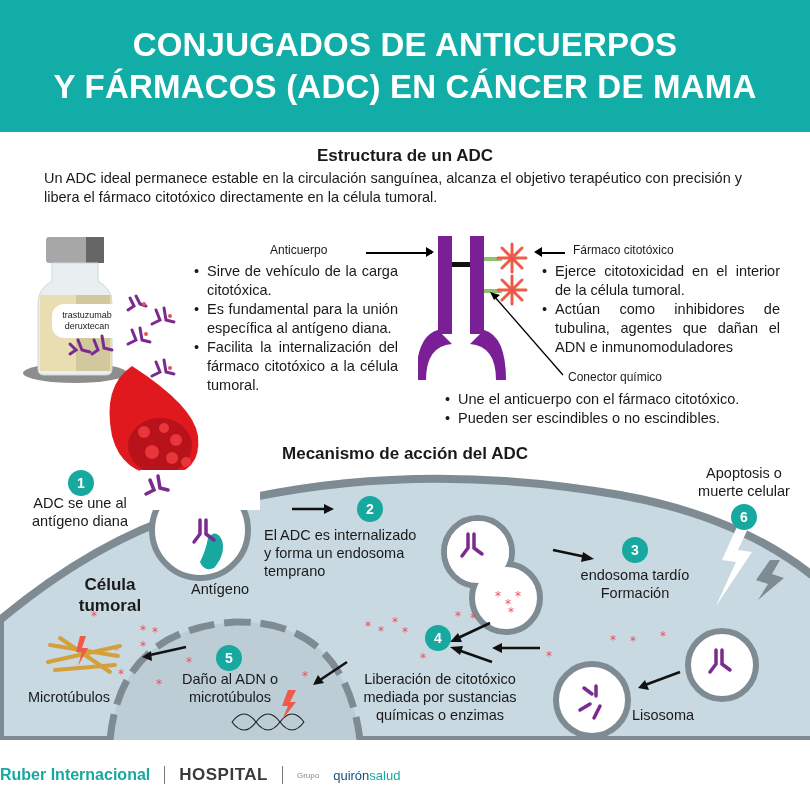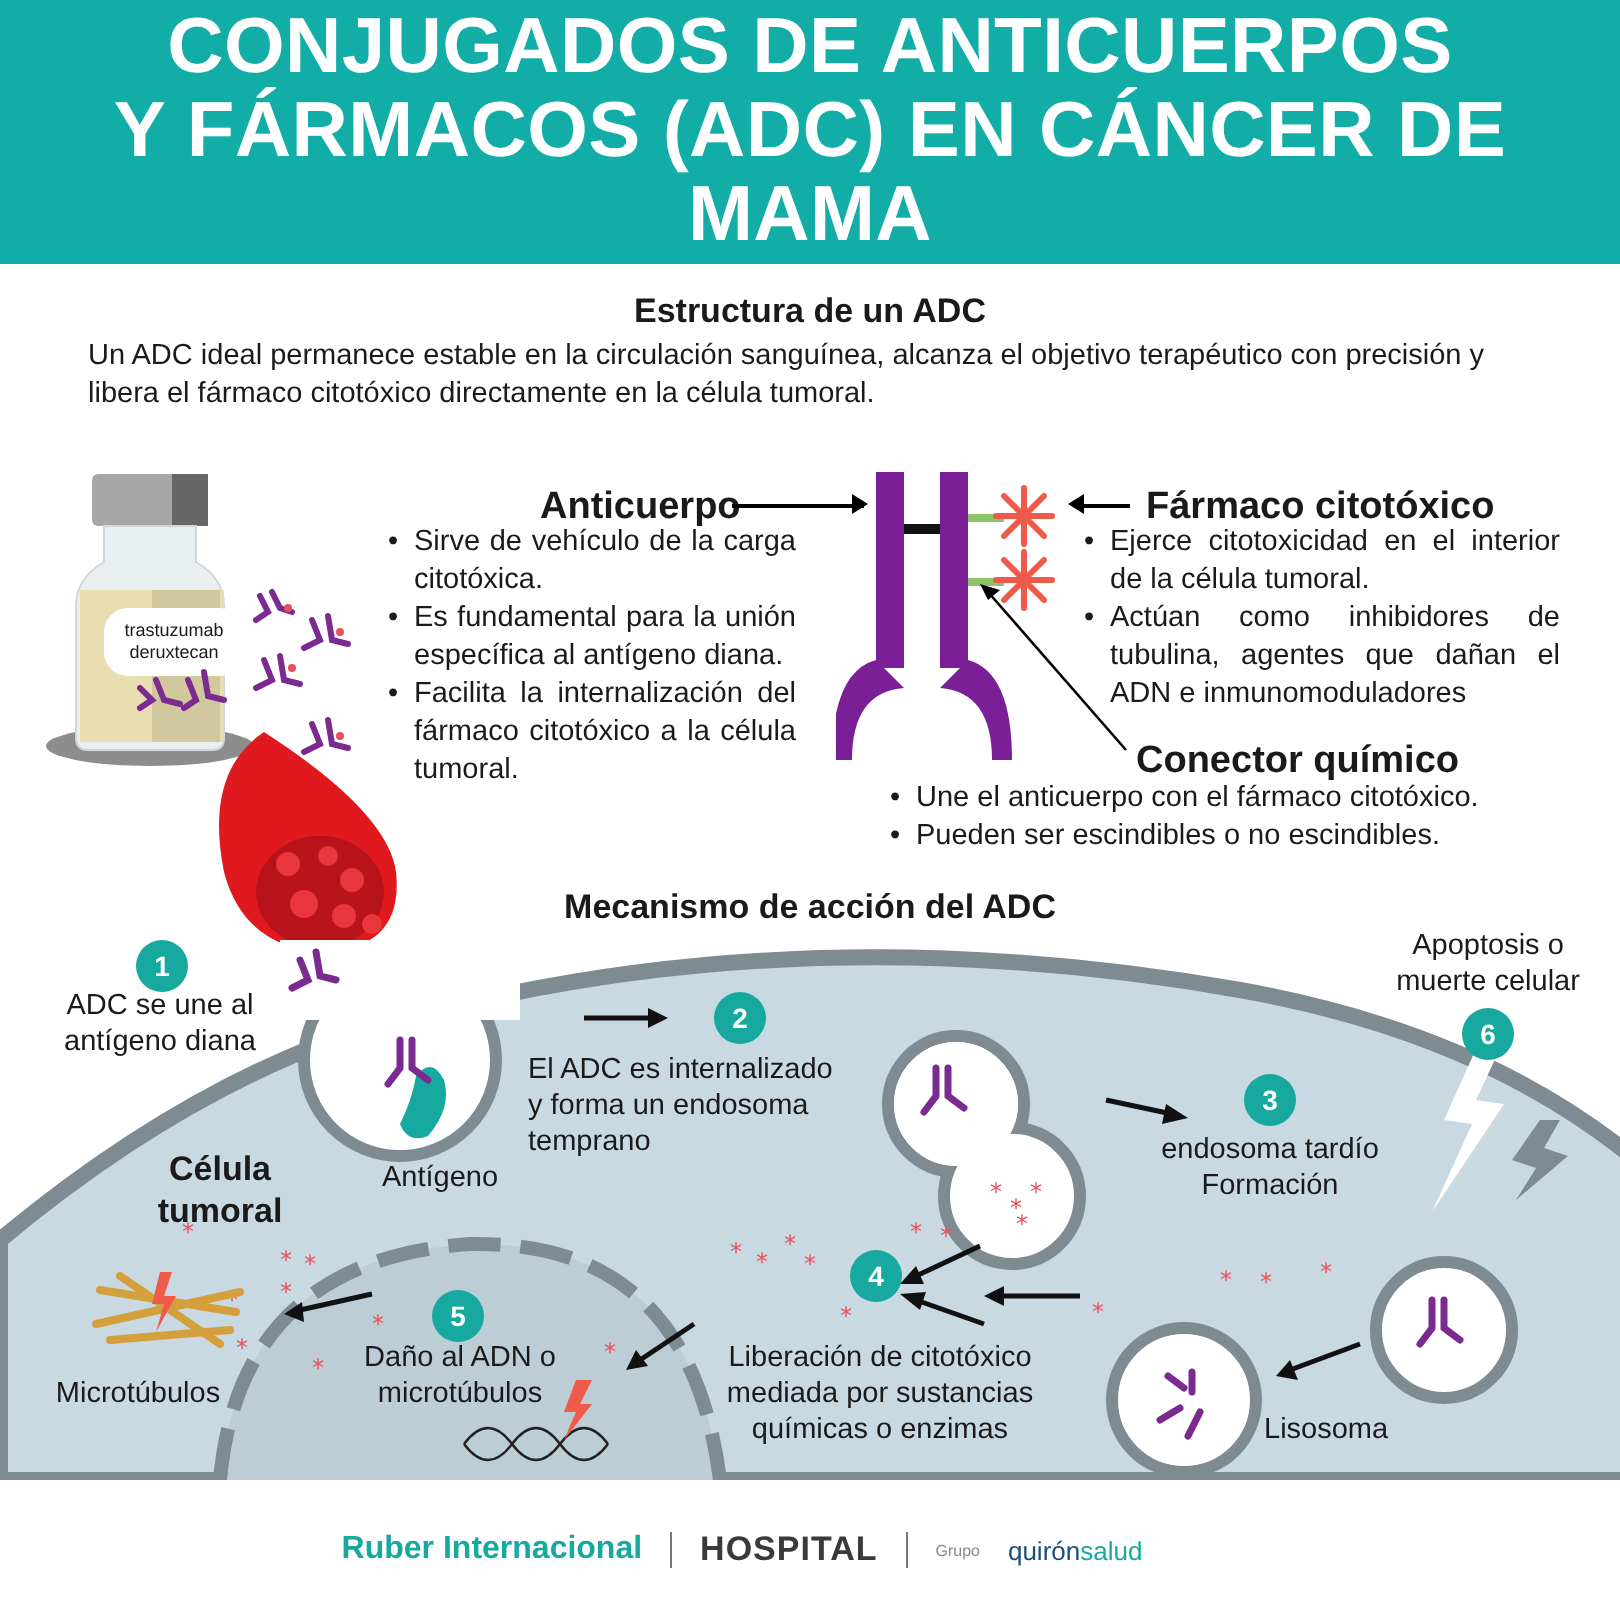--- a/index.html
+++ b/index.html
@@ -1,30 +1,30 @@
 <!DOCTYPE html>
 <html><head>
 <meta charset="utf-8">
 <style>
   *{box-sizing:border-box;margin:0;padding:0;}
   html,body{width:810px;height:810px;overflow:hidden;background:#ffffff;}
   body{position:relative;font-family:"Liberation Sans","DejaVu Sans",sans-serif;color:#1a1a1a;}
   .header{position:absolute;left:0;top:0;width:810px;height:132px;background:#12ada6;display:flex;flex-direction:column;align-items:center;justify-content:center;}
-  .header .t{color:#fff;font-weight:bold;font-size:39px;line-height:42px;letter-spacing:0.2px;text-align:center;font-family:"Liberation Sans",sans-serif;}
+  .header .t{color:#fff;font-weight:bold;font-size:33px;line-height:42px;letter-spacing:0.2px;text-align:center;font-family:"Liberation Sans",sans-serif;}
   .sec-title{position:absolute;font-weight:bold;font-size:17px;text-align:center;}
   .intro{position:absolute;left:44px;top:169px;width:730px;font-size:14.5px;line-height:19px;}
   .abs{position:absolute;}
-  .lbl{font-weight:bold;font-size:19px;}
+  .lbl{font-weight:normal;font-size:12px;}
   ul.bul{list-style:none;font-size:14.5px;line-height:19px;}
   ul.bul li{position:relative;padding-left:15px;text-align:justify;}
   ul.bul li::before{content:"•";position:absolute;left:2px;top:0;}
   .cell-area{position:absolute;left:0;top:440px;width:810px;height:300px;overflow:hidden;}
   .badge{position:absolute;width:26px;height:26px;border-radius:50%;background:#17a8a0;color:#fff;font-weight:bold;font-size:14px;display:flex;align-items:center;justify-content:center;}
   .cap{position:absolute;font-size:14.5px;line-height:18px;text-align:center;}
-  .footer{position:absolute;left:0;top:740px;width:742px;height:70px;background:#fff;display:flex;align-items:center;justify-content:center;gap:14px;}
+  .footer{position:absolute;left:0;top:740px;width:742px;height:70px;background:#fff;display:flex;align-items:center;gap:14px;}
   .ruber{color:#17a8a0;font-weight:bold;font-size:16px;}
   .sep{width:1px;height:18px;background:#777;}
   .hosp{color:#3a3a3a;font-weight:bold;font-size:17px;letter-spacing:0.5px;}
   .grupo{color:#888;font-size:8px;}
   .quiron{color:#17a8a0;font-size:13px;}
   .quiron b{color:#1a4f7a;font-weight:normal;}
 </style>
 </head>
 <body>
 

